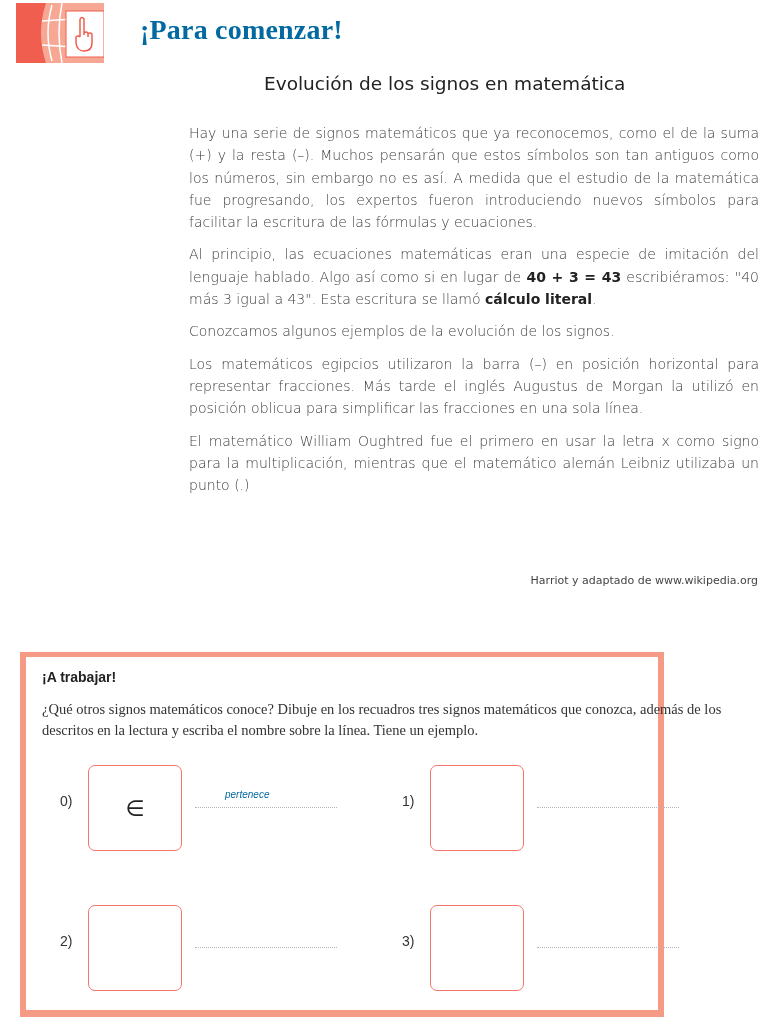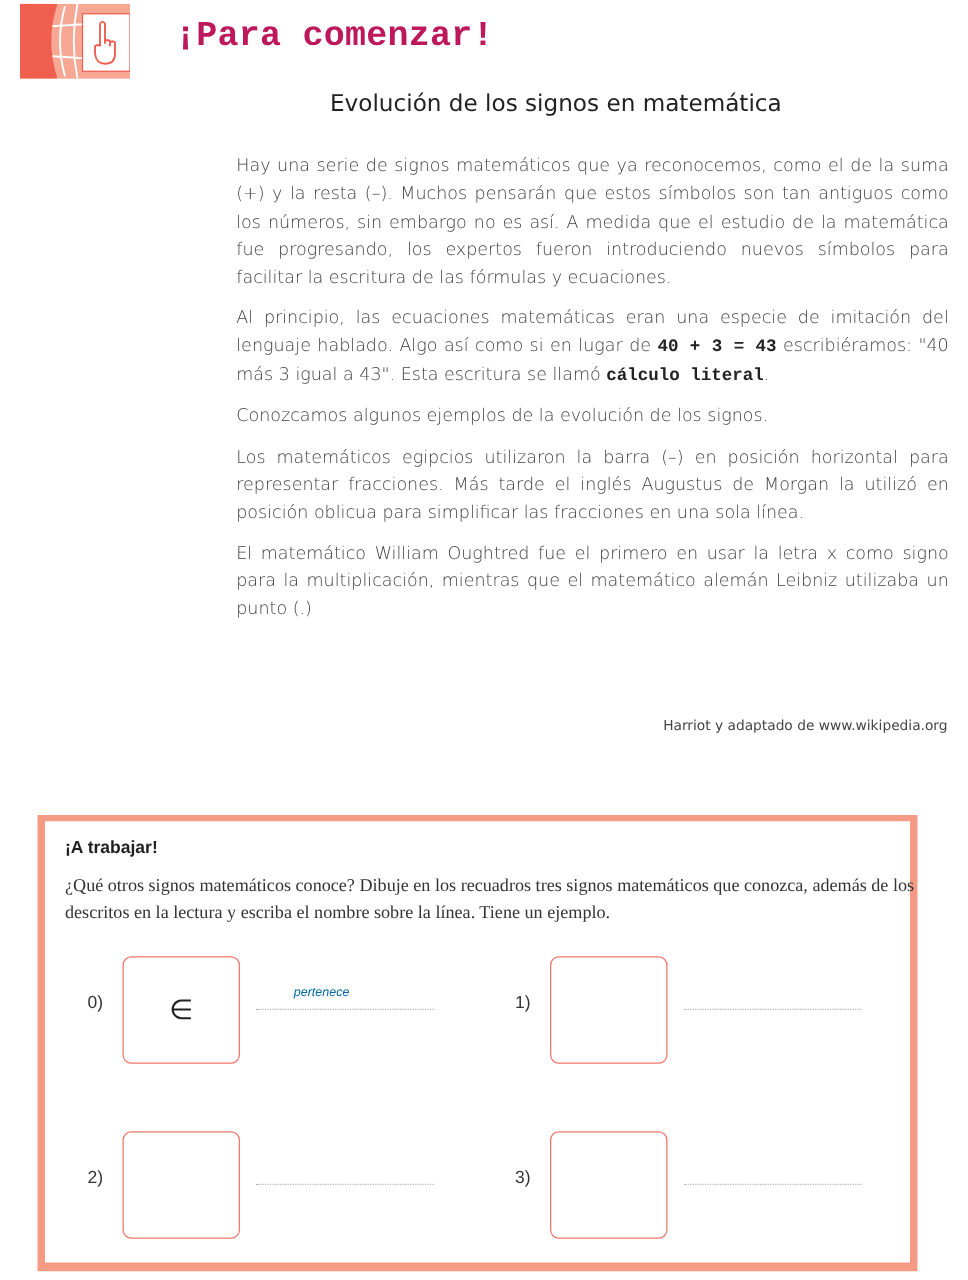--- a/index.html
+++ b/index.html
@@ -1,29 +1,29 @@
 <!DOCTYPE html>
 <html><head>
   <meta charset="utf-8">
   <style>
     * { box-sizing: border-box; margin: 0; padding: 0; }
     html, body { width: 774px; height: 1024px; background: #ffffff; overflow: hidden; }
     body { position: relative; font-family: "DejaVu Sans", sans-serif; color: #3a3a3a; }
 
     .header-icon { position: absolute; left: 16px; top: 3px; width: 88px; height: 60px; }
-    .header-title { position: absolute; left: 140px; top: 14px; font-family: Liberation Mono, monospace; font-weight: bold; font-size: 28px; color: #be185d; letter-spacing: 0.2px; }
+    .header-title { position: absolute; left: 140px; top: 14px; font-family: Liberation Serif, serif; font-weight: bold; font-size: 28px; color: #0369a1; letter-spacing: 0.2px; }
 
     .doc-title { position: absolute; left: 264px; top: 73px; font-size: 18.5px; color: #222; }
 
     .article { position: absolute; left: 189px; top: 122px; width: 570px; }
     .article p { font-size: 14px; line-height: 22.3px; color: #404040; text-align: justify; margin-bottom: 10px; font-weight: 300; }
-    .article p b { font-weight: bold; color: #222; font-family: Liberation Mono, monospace; }
+    .article p b { font-weight: bold; color: #222; }
     .source { position: absolute; right: 16px; top: 574px; font-size: 11px; color: #444; }
 
-    .work-box { position: absolute; left: 30px; top: 652px; width: 704px; height: 365px; border: 6px solid #f59a85; border-top-width: 5px; border-bottom-width: 7px; background: #fff; }
+    .work-box { position: absolute; left: 20px; top: 652px; width: 644px; height: 365px; border: 6px solid #f59a85; border-top-width: 5px; border-bottom-width: 7px; background: #fff; }
     .work-title { position: absolute; left: 16px; top: 12px; font-family: "Liberation Sans", sans-serif; font-weight: bold; font-size: 14px; color: #222; }
     .work-instr { position: absolute; left: 16px; top: 42px; width: 700px; font-family: Liberation Serif, serif; font-size: 14.5px; line-height: 21px; color: #333; }
 
     .item { position: absolute; width: 320px; height: 90px; }
     .item-num { position: absolute; left: 0; top: 28px; font-family: "Liberation Sans", sans-serif; font-size: 14px; color: #333; }
     .item-box { position: absolute; left: 28px; top: 0; width: 94px; height: 86px; border: 1.5px solid #f2766b; border-radius: 7px; display: flex; align-items: center; justify-content: center; font-size: 22px; color: #222; }
     .item-line { position: absolute; left: 135px; top: 42px; width: 142px; border-bottom: 1px dotted #b5b5b5; height: 1px; }
     .item-answer { position: absolute; left: 165px; top: 24px; font-family: "Liberation Sans", sans-serif; font-style: italic; font-size: 10px; color: #0369a1; }
   </style>
 </head>

